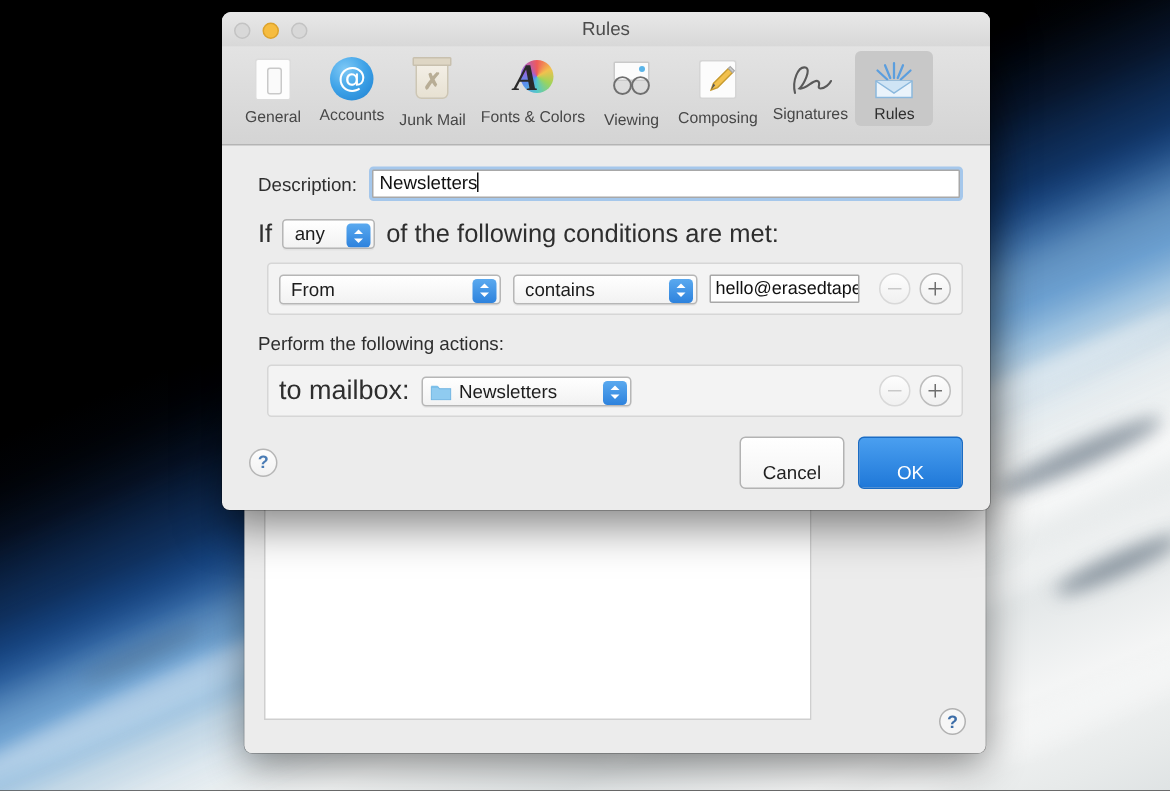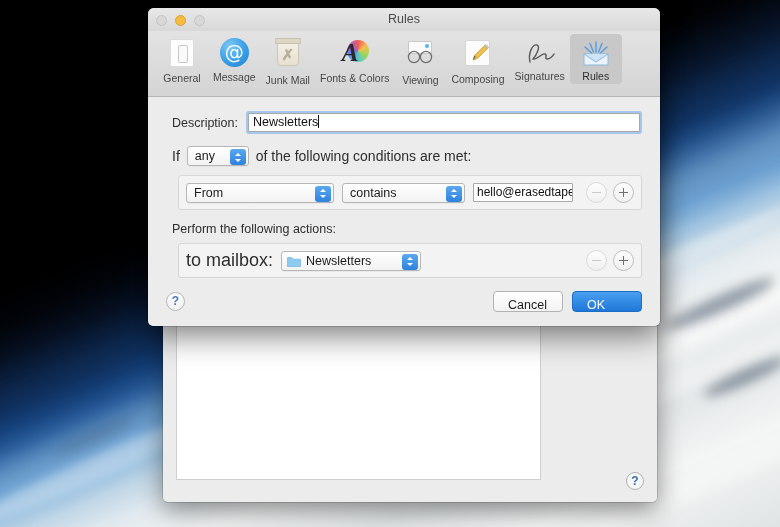--- a/index.html
+++ b/index.html
@@ -303,21 +303,21 @@
     vertical-align: -2px;
   }
 
   .row-if {
     display: flex;
     align-items: center;
     gap: 7px;
     margin-bottom: 9px;
     padding-left: 6px;
   }
-  .if-word { font-size: 14px; color: #2e2e2e; }
+  .if-word { font-size: 17px; color: #2e2e2e; }
 
   
   .popup {
     position: relative;
     height: 20px;
     background: linear-gradient(to bottom, #ffffff, #f2f2f2);
     border: 1px solid #b6b6b6;
     border-radius: 3px;
     font-size: 12.5px;
     color: #1c1c1c;
@@ -431,26 +431,27 @@
     border: 1px solid #b6b6b6;
     background: linear-gradient(to bottom, #fdfdfd, #f1f1f1);
     color: #4a7cb5;
     font-size: 12px;
     font-weight: bold;
     line-height: 17px;
     text-align: center;
   }
   .footer-spacer { flex: 1; }
   .btn {
-    height: 21px;
+    height: 35px;
     min-width: 70px;
     border-radius: 4px;
     font-size: 12.5px;
     line-height: 19px;
-    padding: 4px 14px;
+    text-align: center;
+    padding: 14px 14px;
     border: 1px solid #b3b3b3;
     background: linear-gradient(to bottom, #ffffff, #f3f3f3);
     color: #1f1f1f;
     margin-left: 9px;
   }
   .btn.primary {
     background: linear-gradient(to bottom, #4a9ff0, #1f78d8);
     border-color: #1b6cc4;
     color: #fff;
   }
@@ -496,21 +497,21 @@
       <div class="tb-icon">
         <div class="ic-general"></div>
       </div>
       <div class="tb-label">General</div>
     </div>
 
     <div class="tb-item">
       <div class="tb-icon">
         <div class="ic-accounts">@</div>
       </div>
-      <div class="tb-label">Message</div>
+      <div class="tb-label">Accounts</div>
     </div>
 
     <div class="tb-item">
       <div class="tb-icon">
         <div class="ic-junk">✗</div>
       </div>
       <div class="tb-label">Junk Mail</div>
     </div>
 
     <div class="tb-item">

